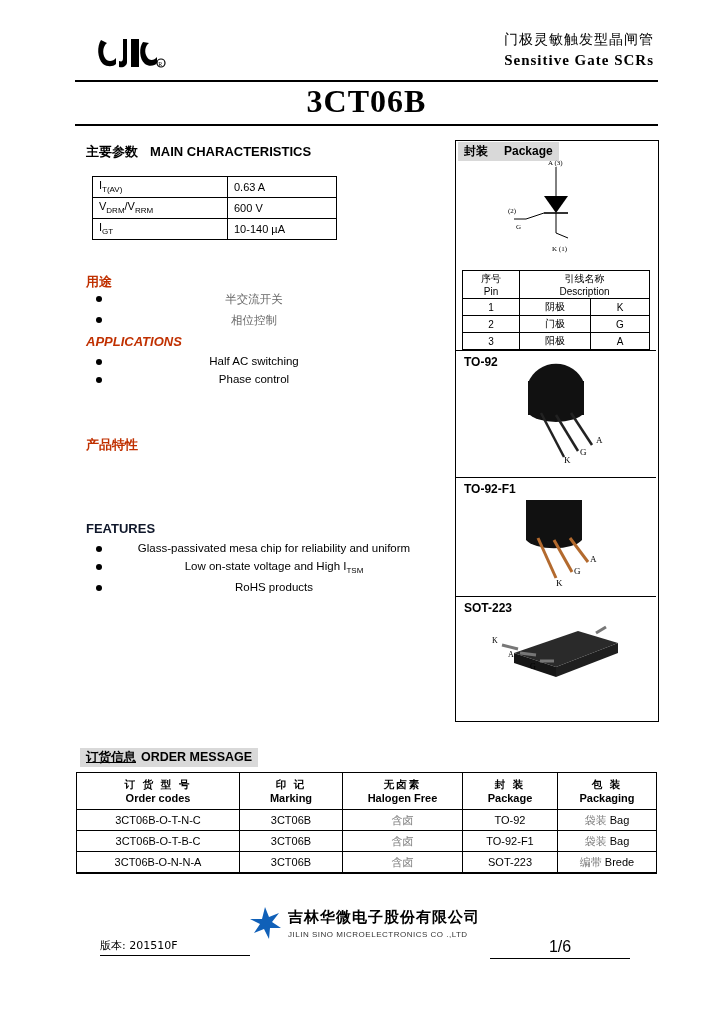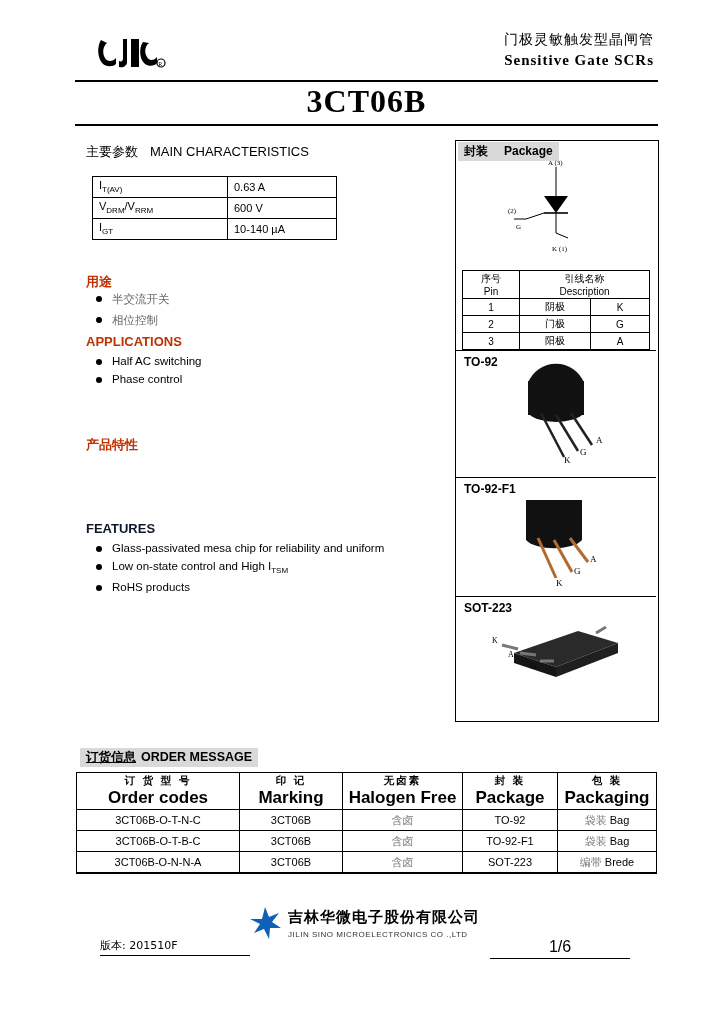--- a/index.html
+++ b/index.html
@@ -63,21 +63,21 @@
     font-family: "Liberation Serif", serif;
     font-size: 32px;
     font-weight: bold;
     letter-spacing: 1px;
     line-height: 38px;
   }
   .main-char-head {
     position: absolute;
     left: 86px; top: 143px;
     font-size: 13px;
-    font-weight: normal;
+    font-weight: bold;
   }
   .main-char-head .cn {
     font-family: "DejaVu Sans", sans-serif;
     margin-right: 12px;
   }
 
   table.mc {
     position: absolute;
     left: 92px; top: 176px;
     width: 245px;
@@ -98,35 +98,36 @@
     font-family: "DejaVu Sans", sans-serif;
     font-size: 13px; font-weight: bold;
     color: #c03000;
   }
   .list { position: absolute; font-size: 11.5px; }
   .list li {
     list-style: none;
     position: relative;
     margin: 0 0 6px 0;
     padding-left: 16px;
+    text-align: center;
   }
   .list li:before {
     content: "";
     position: absolute;
     left: 0; top: 4px;
     width: 6px; height: 6px;
     border-radius: 50%;
     background: #000;
   }
   .cnlist li { font-family: "DejaVu Sans", sans-serif; color: #6a6a6a; }
   .cnlist.faded li { color: #8a8a8a; }
 
   .applications-en {
     position: absolute; left: 86px; top: 334px;
-    font-size: 13px; font-weight: bold; color: #c03000;
+    font-size: 13px; font-weight: bold; color: #c03000; font-style: italic;
   }
   .features-cn {
     position: absolute; left: 86px; top: 436px;
     font-family: "DejaVu Sans", sans-serif;
     font-size: 13px; font-weight: bold; color: #c03000;
   }
   .features-en {
     position: absolute; left: 86px; top: 521px;
     font-size: 13px; font-weight: bold; color: #0f172a;
   }
@@ -211,21 +212,21 @@
   table.order thead td {
     height: 34px;
     font-weight: bold;
   }
   table.order .cn {
     font-family: "DejaVu Sans", sans-serif;
     display: block;
     font-size: 10.5px;
     letter-spacing: 2px;
   }
-  table.order .en { display: block; font-size: 17px; }
+  table.order .en { display: block; font-size: 11px; }
   table.order .gray { color: #7d7d7d; font-family: "DejaVu Sans", sans-serif; }
   table.order tbody tr:last-child td { border-bottom: 2px solid #000; }
 
   
   .foot-logo {
     position: absolute;
     left: 245px; top: 905px;
     width: 240px; height: 40px;
   }
   .foot-cn {
@@ -317,21 +318,21 @@
   <ul class="list" style="left:96px; top:355px; width:300px; margin:0; padding:0;">
     <li>Half AC switching</li>
     <li>Phase control</li>
   </ul>
 
   <div class="features-cn">产品特性</div>
 
   <div class="features-en">FEATURES</div>
   <ul class="list" style="left:96px; top:542px; width:340px; margin:0; padding:0;">
     <li>Glass-passivated mesa chip for reliability and uniform</li>
-    <li><span>Low on-state control and High I</span><sub>TSM</sub></li>
+    <li><span>Low on-state voltage and High I</span><sub>TSM</sub></li>
     <li>RoHS products</li>
   </ul>
 
   <div class="pkg-panel"></div>
   <div class="pkg-title">
     <span class="cn">封装</span><span>Package</span>
   </div>
 
   <div class="sym-box">
     <svg width="200" height="125" viewBox="0 0 200 125">

